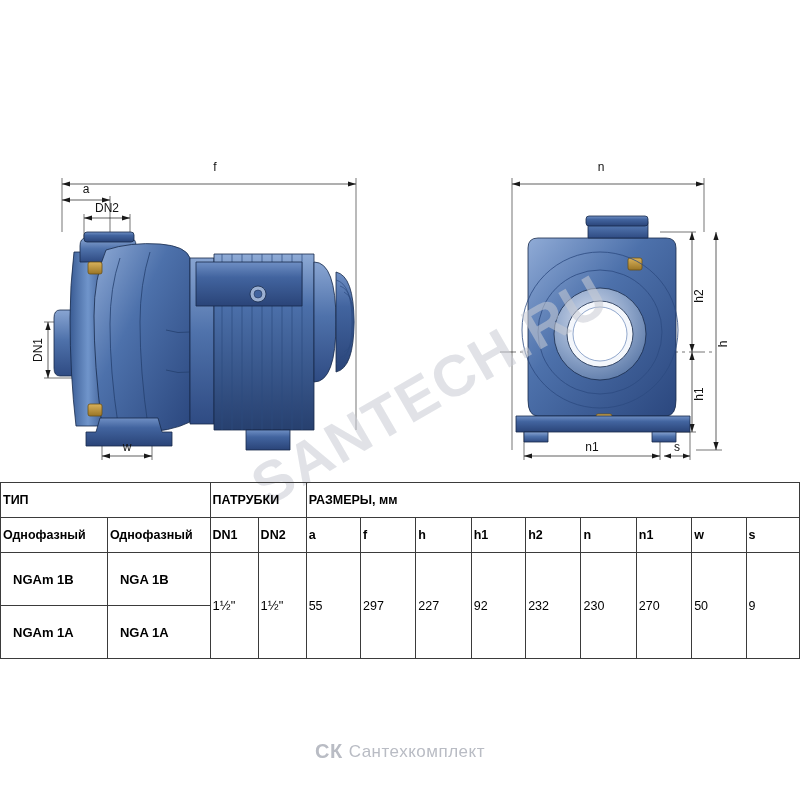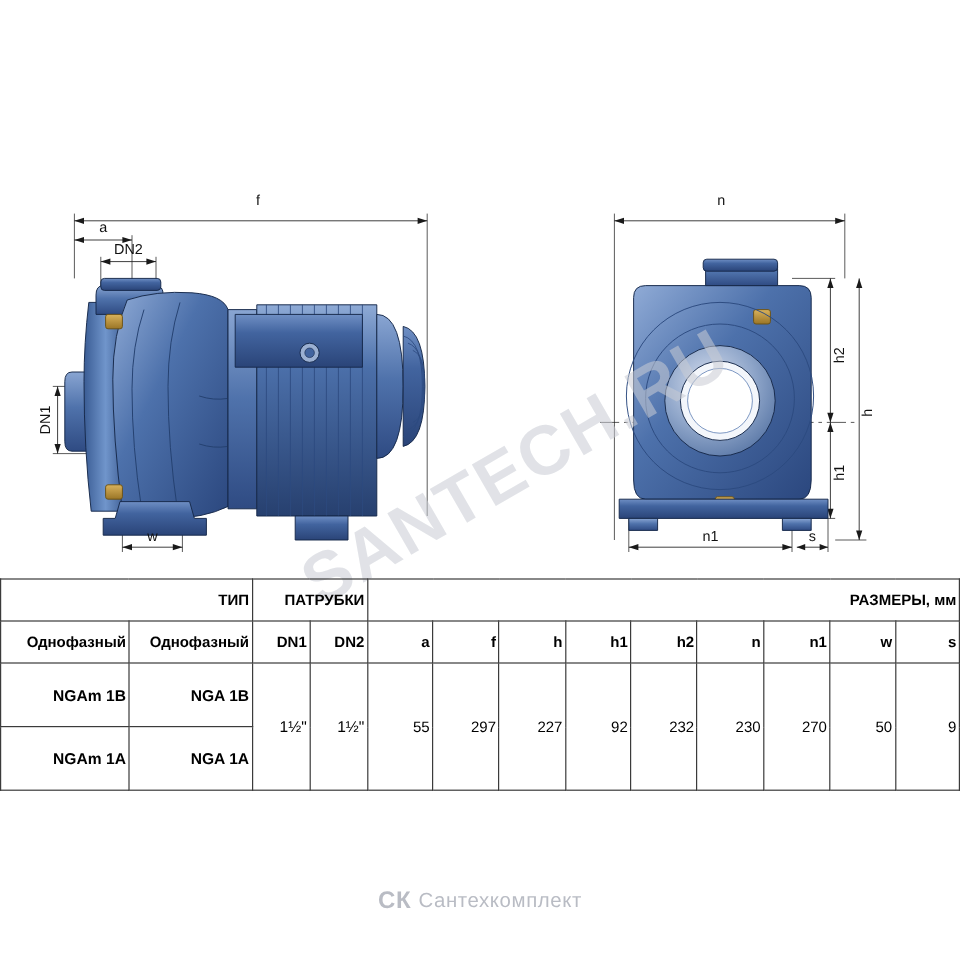--- a/index.html
+++ b/index.html
@@ -53,27 +53,27 @@
   .spec-table{
     position:absolute;
     left:0;top:482px;
     width:800px;
     border-collapse:collapse;
     font-size:12.5px;
     color:#000;
   }
   .spec-table td,.spec-table th{
     border:1px solid #3b3b3b;
-    text-align:right;
+    text-align:left;
     vertical-align:middle;
     padding:4px 2px;
     font-weight:normal;
   }
   .spec-table th{font-weight:bold;font-size:12.5px;}
-  .spec-table .modelcell{font-weight:bold;font-size:13px;text-align:right;padding-left:0;}
+  .spec-table .modelcell{font-weight:bold;font-size:13px;text-align:left;padding-left:12px;}
   .spec-table .h-row1 th{height:26px;}
   .spec-table .h-row2 th{height:26px;}
   .spec-table .body-row td{height:44px;}
   .dn-cell{font-weight:bold;font-size:13px;}
 </style>
 </head>
 <body>
 
 <div class="sheet">
 

